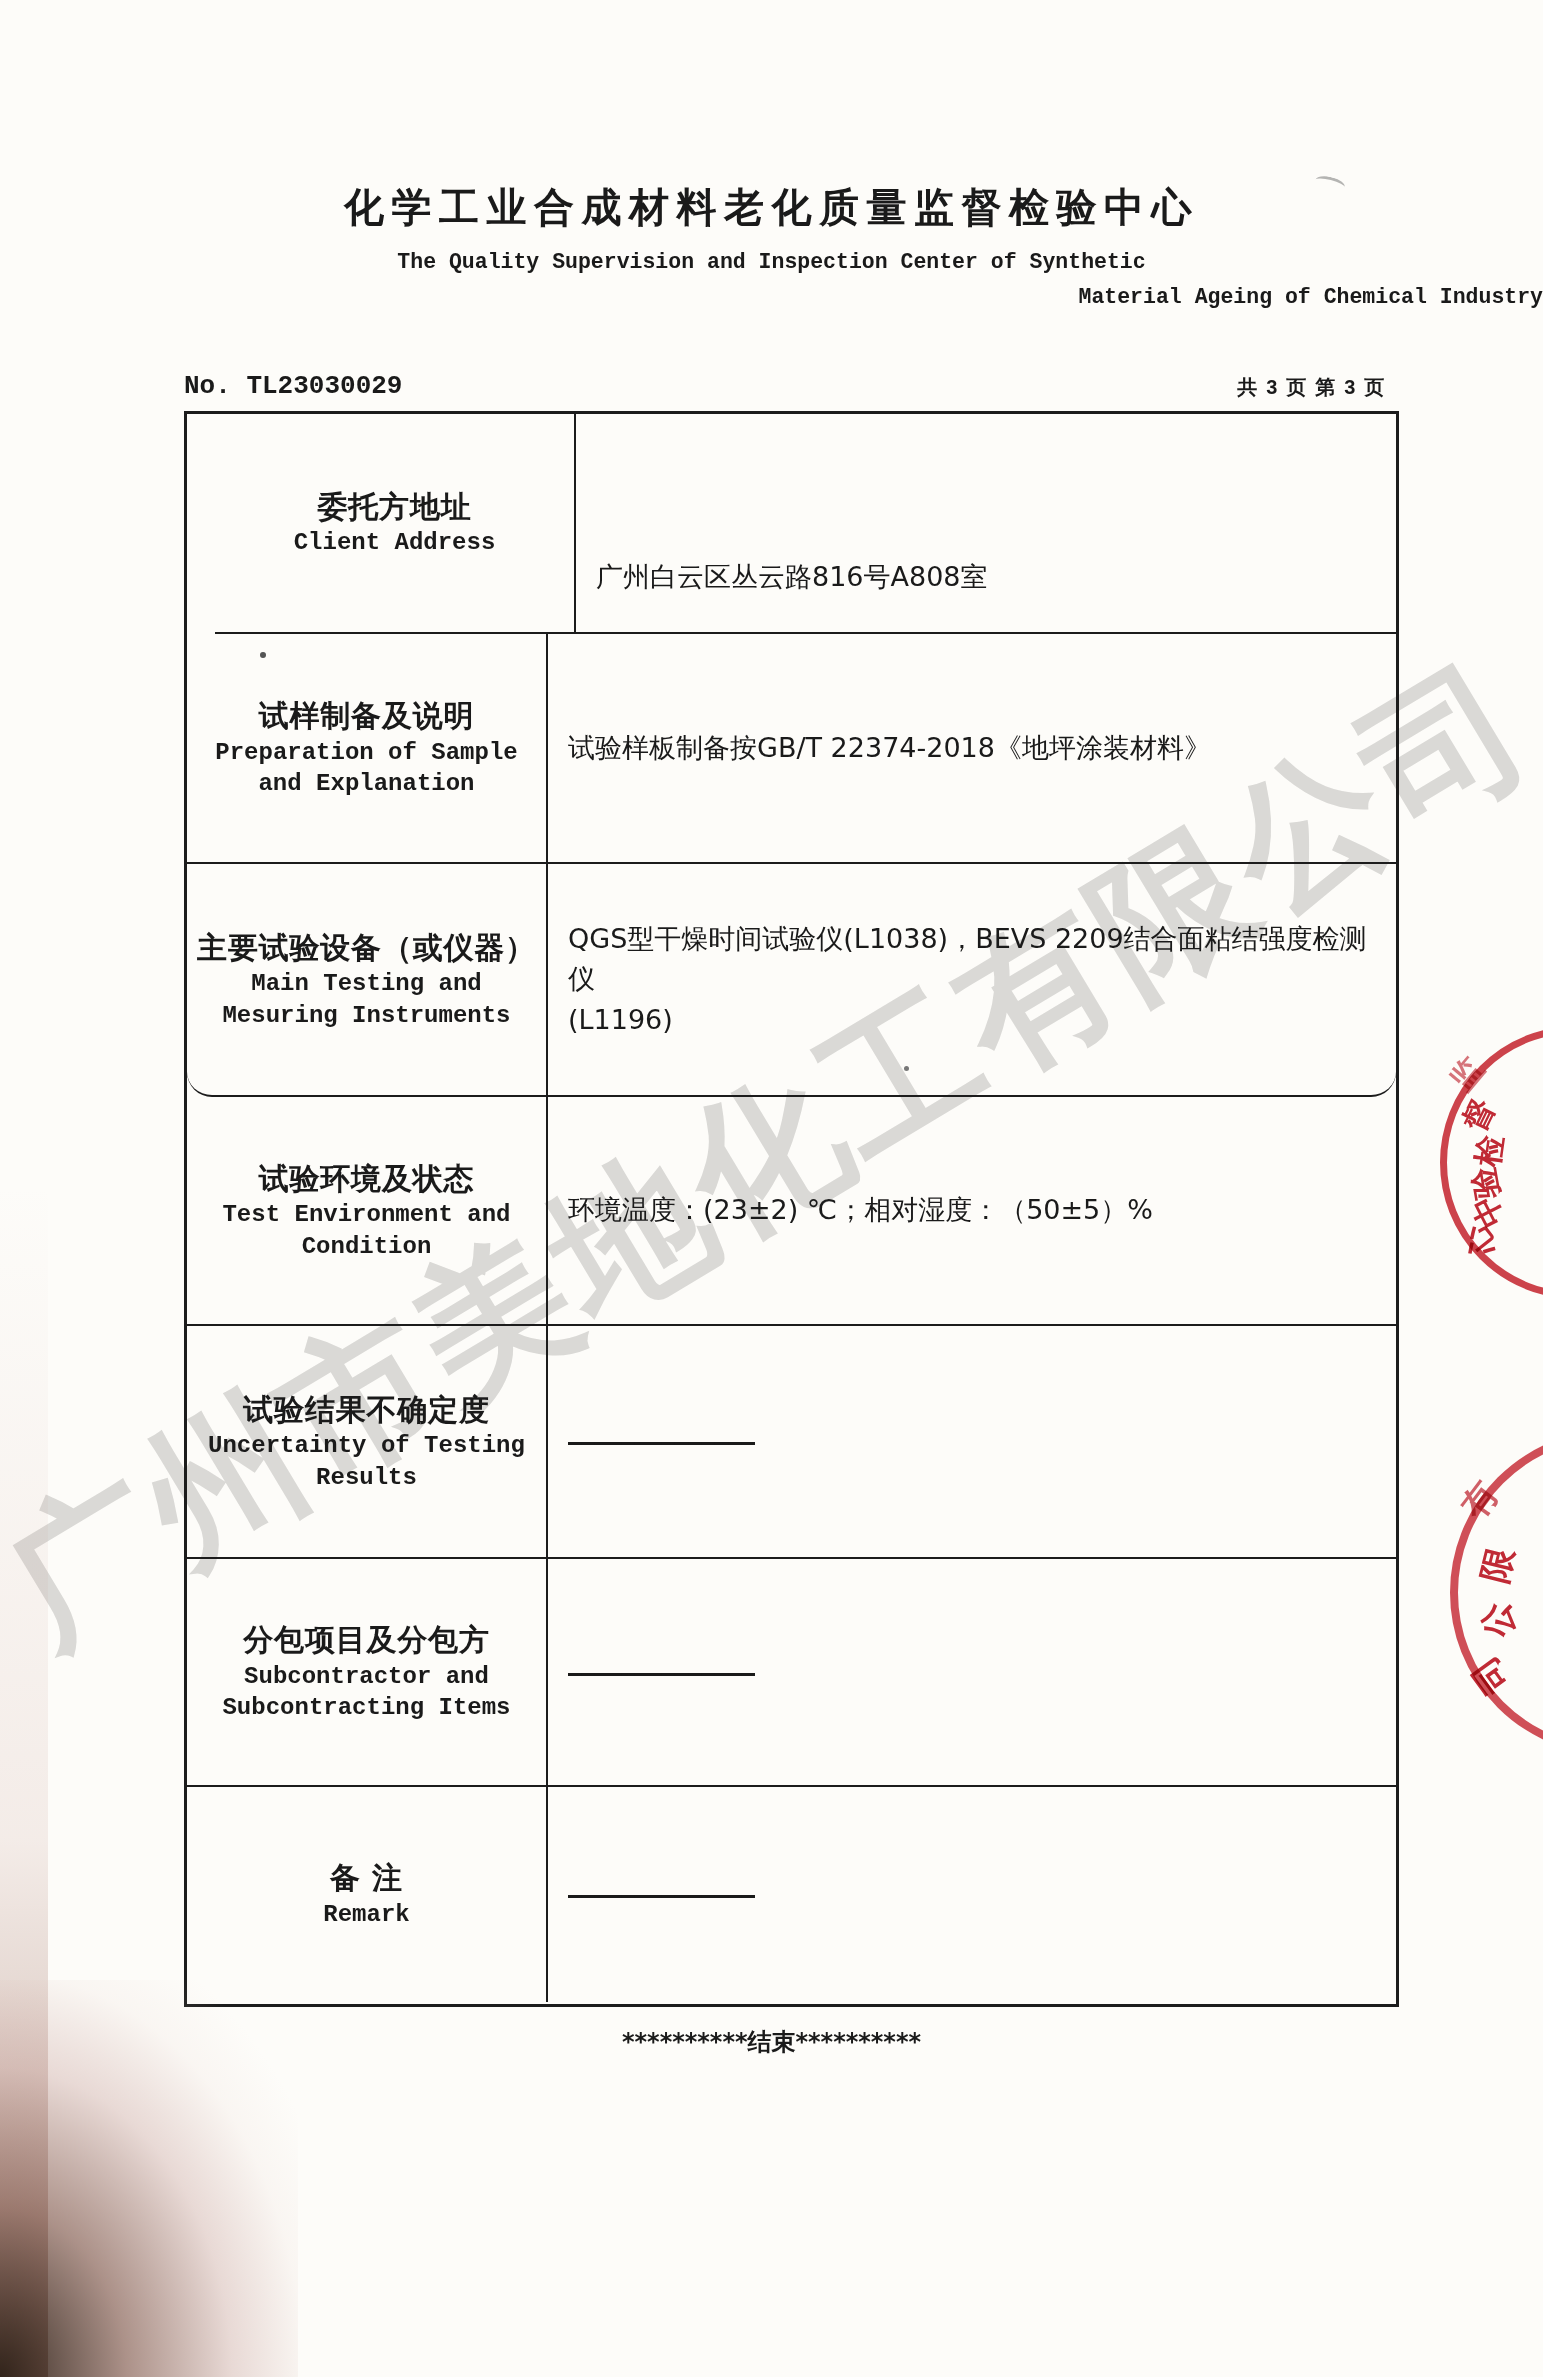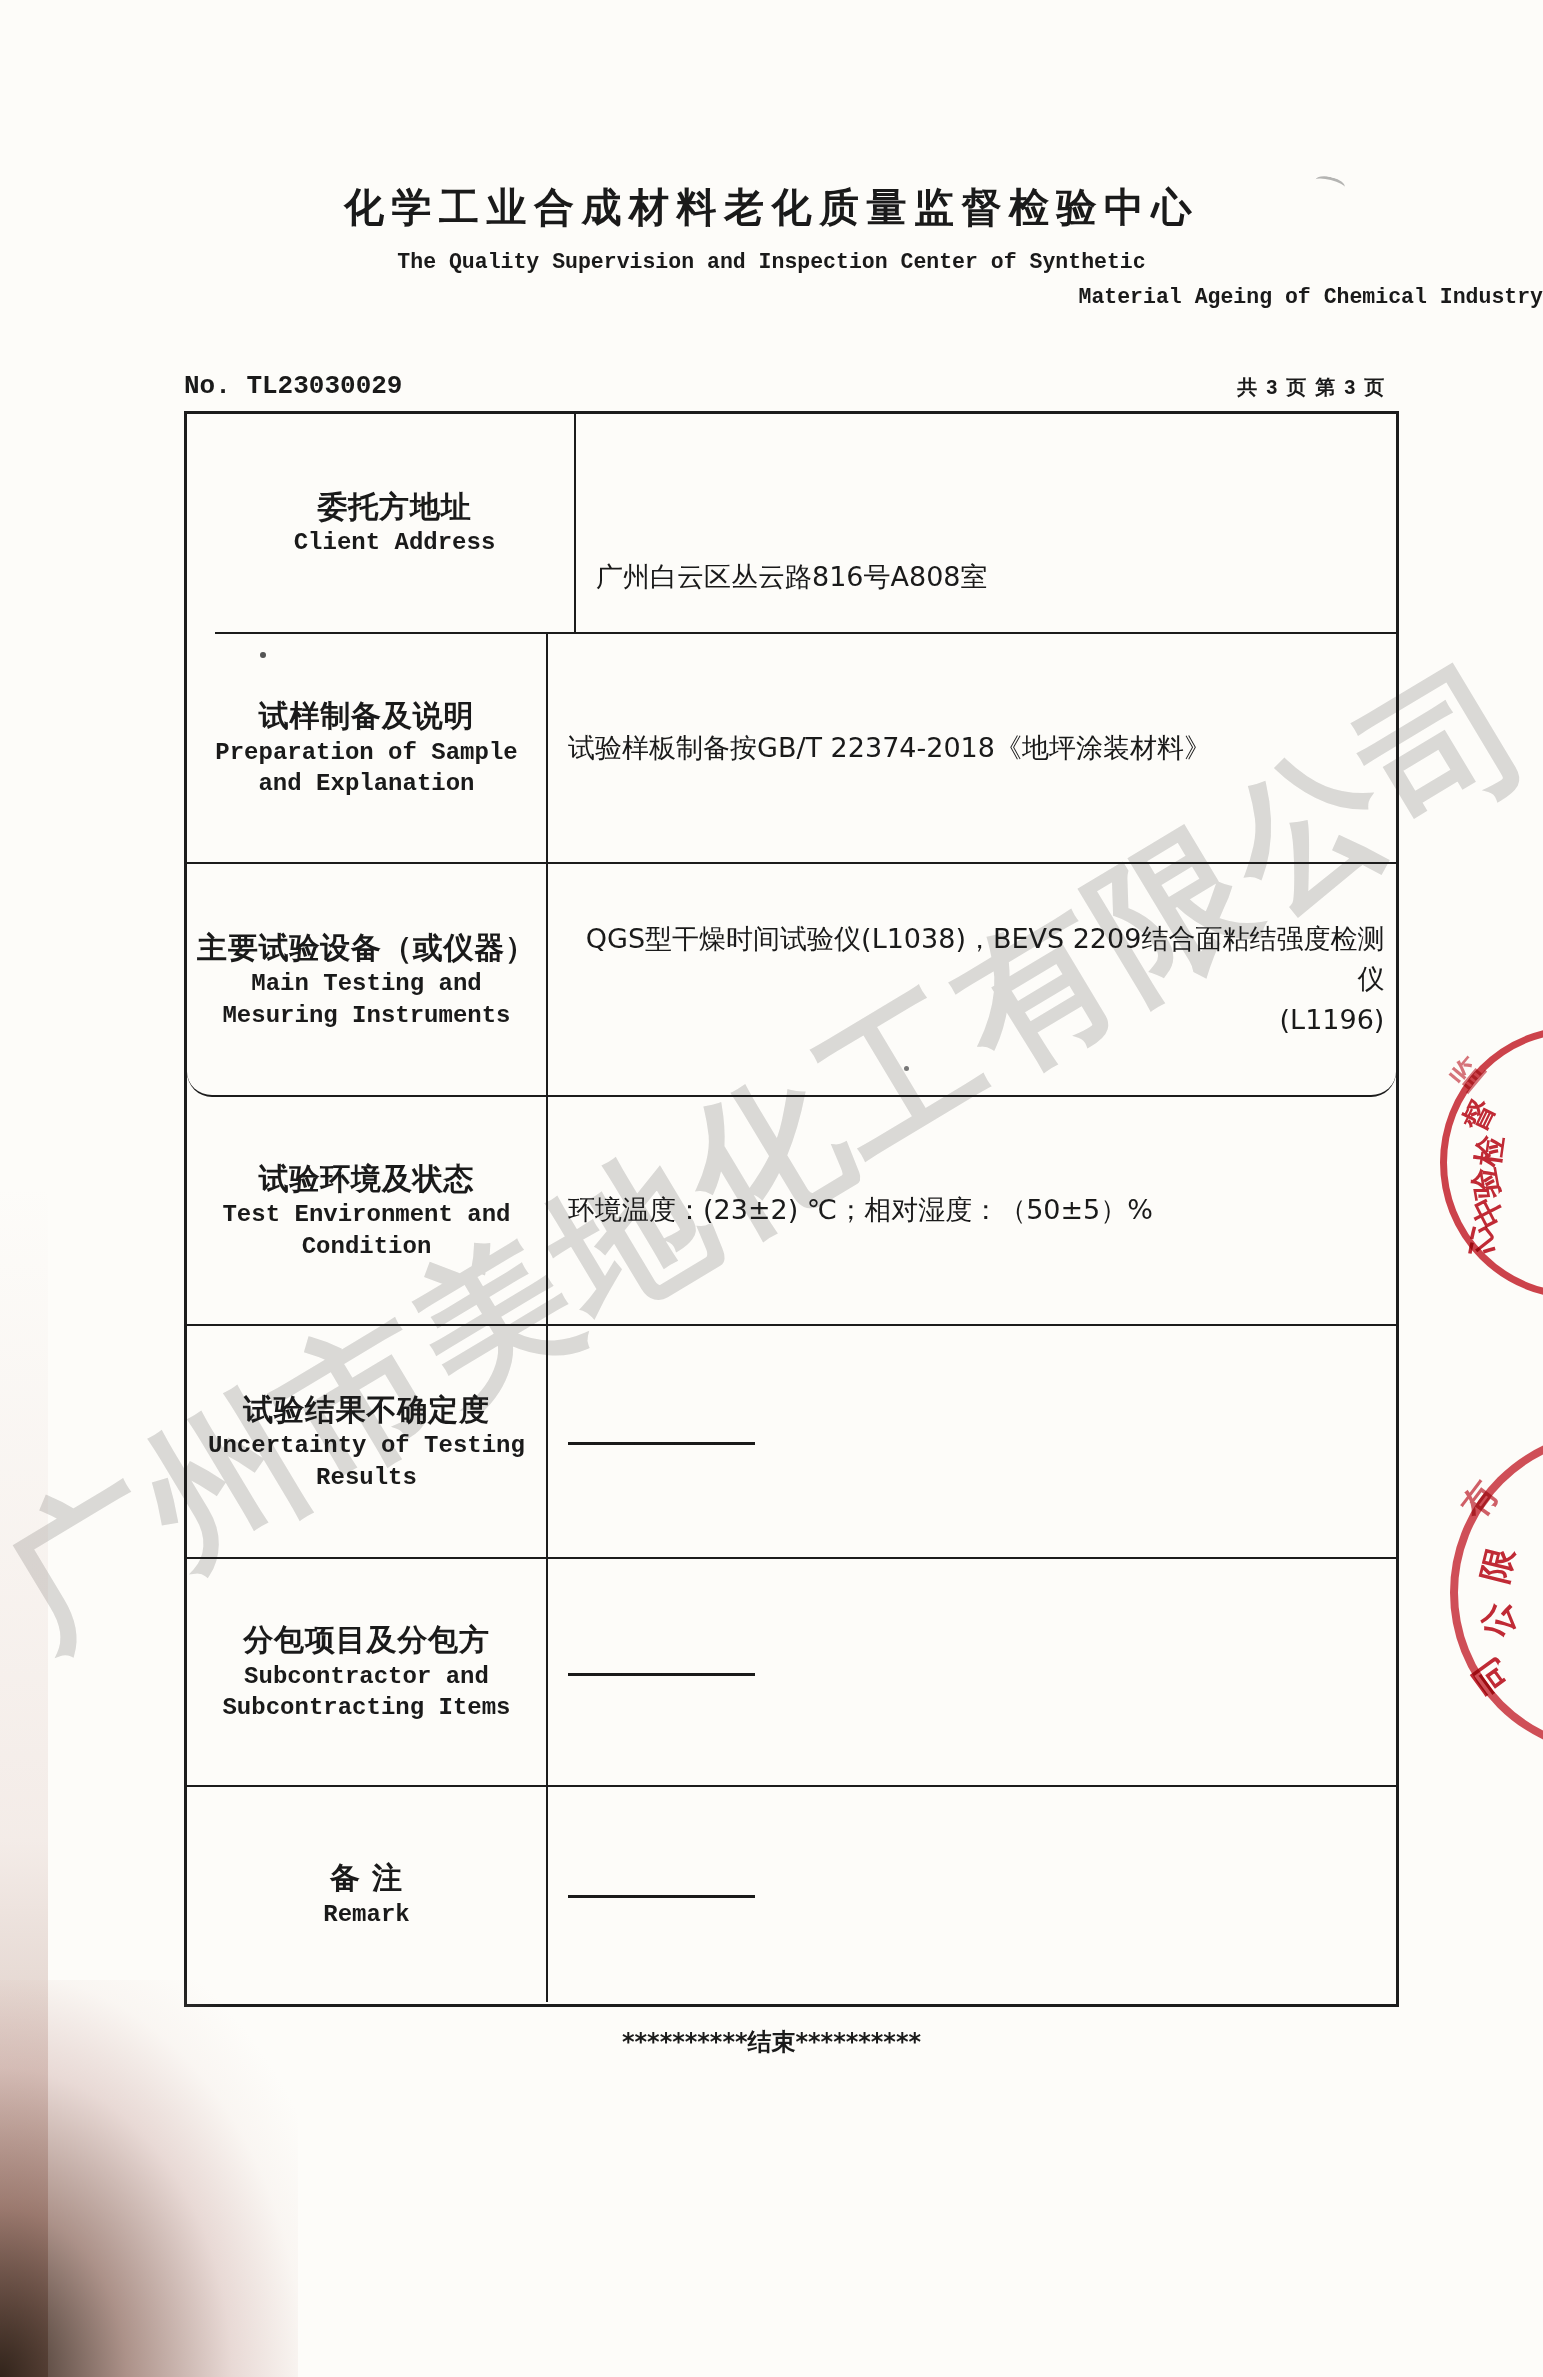--- a/index.html
+++ b/index.html
@@ -50,21 +50,21 @@
     display:flex;flex-direction:column;justify-content:center;align-items:center;
     text-align:center;padding:5px 8.3px;
   }
   .vcell{
     flex:1;box-sizing:border-box;display:flex;align-items:center;
     padding:8.3px 11.6px 8.3px 20px;
   }
   .vcell.vlow{align-items:flex-end;padding-bottom:35px;}
   .label-cn{font-size:30px;font-weight:bold;letter-spacing:0.8px;line-height:1.35;font-family:"DejaVu Sans",sans-serif;}
   .label-en{font-family:"Liberation Mono",monospace;font-weight:bold;font-size:24px;line-height:1.32;}
-  .value-text{font-size:27px;line-height:1.5;white-space:pre-wrap;font-family:"DejaVu Sans",sans-serif;text-align:right;}
+  .value-text{font-size:27px;line-height:1.5;white-space:pre-wrap;font-family:"DejaVu Sans",sans-serif;}
   .value-text.dash{
     font-family:"DejaVu Sans Mono",monospace;
     letter-spacing:-1.7px;font-weight:bold;font-size:25px;line-height:1;
     white-space:nowrap;overflow:hidden;max-width:248px;
   }
   
   .end-marker{position:absolute;top:2026px;left:0;width:100%;text-align:center;
     font-family:"DejaVu Sans",sans-serif;font-weight:bold;font-size:24px;z-index:3;}
   
   .stamp{position:absolute;z-index:4;mix-blend-mode:multiply;}

